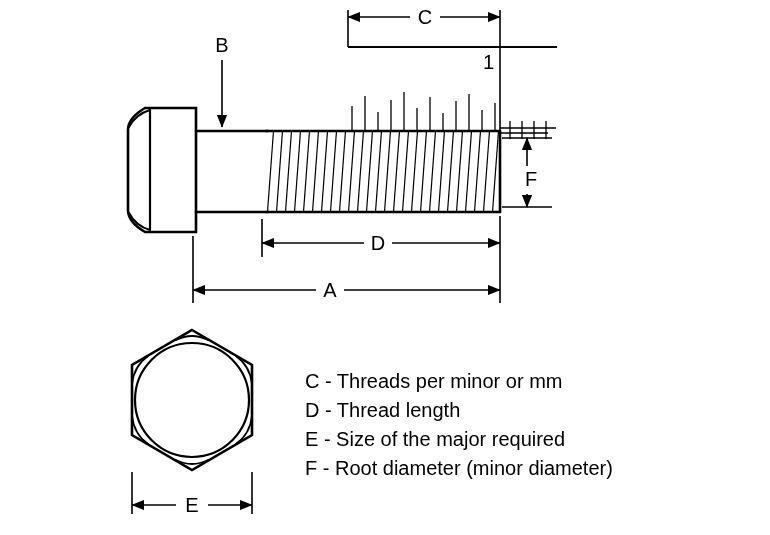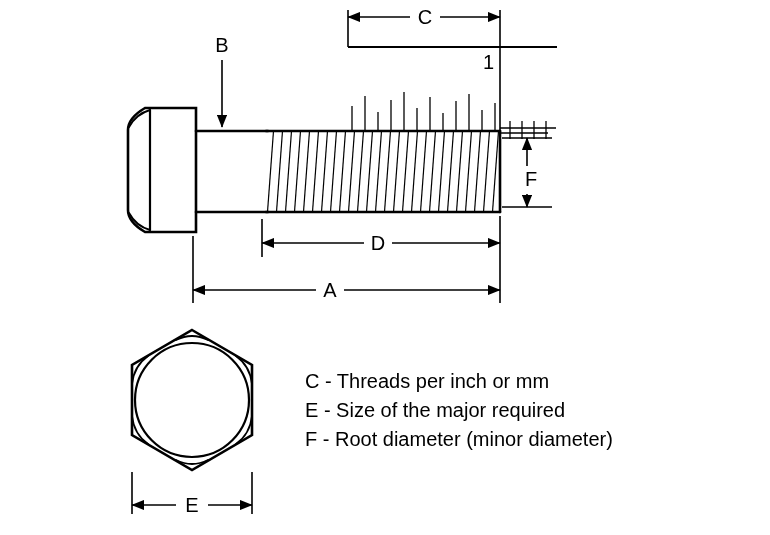--- a/index.html
+++ b/index.html
@@ -130,18 +130,19 @@
     <g stroke="#000000" stroke-width="1.6" fill="none">
       <line x1="132" y1="472" x2="132" y2="514"></line>
       <line x1="252" y1="472" x2="252" y2="514"></line>
       <line x1="132" y1="505" x2="176" y2="505" marker-start="url(#ah)"></line>
       <line x1="208" y1="505" x2="252" y2="505" marker-end="url(#ah)"></line>
     </g>
     <text class="dim-label" x="192" y="512" text-anchor="middle">E</text>
   </svg>
 
   <div class="legend">
-    <div>C - Threads per inch or mm</div>
+    <div>C - Threads per minor or mm</div>
+    <div>D - Thread length</div>
     <div>E - Size of the major required</div>
     <div>F - Root diameter (minor diameter)</div>
   </div>
 
 </div>
 
 </body></html>

